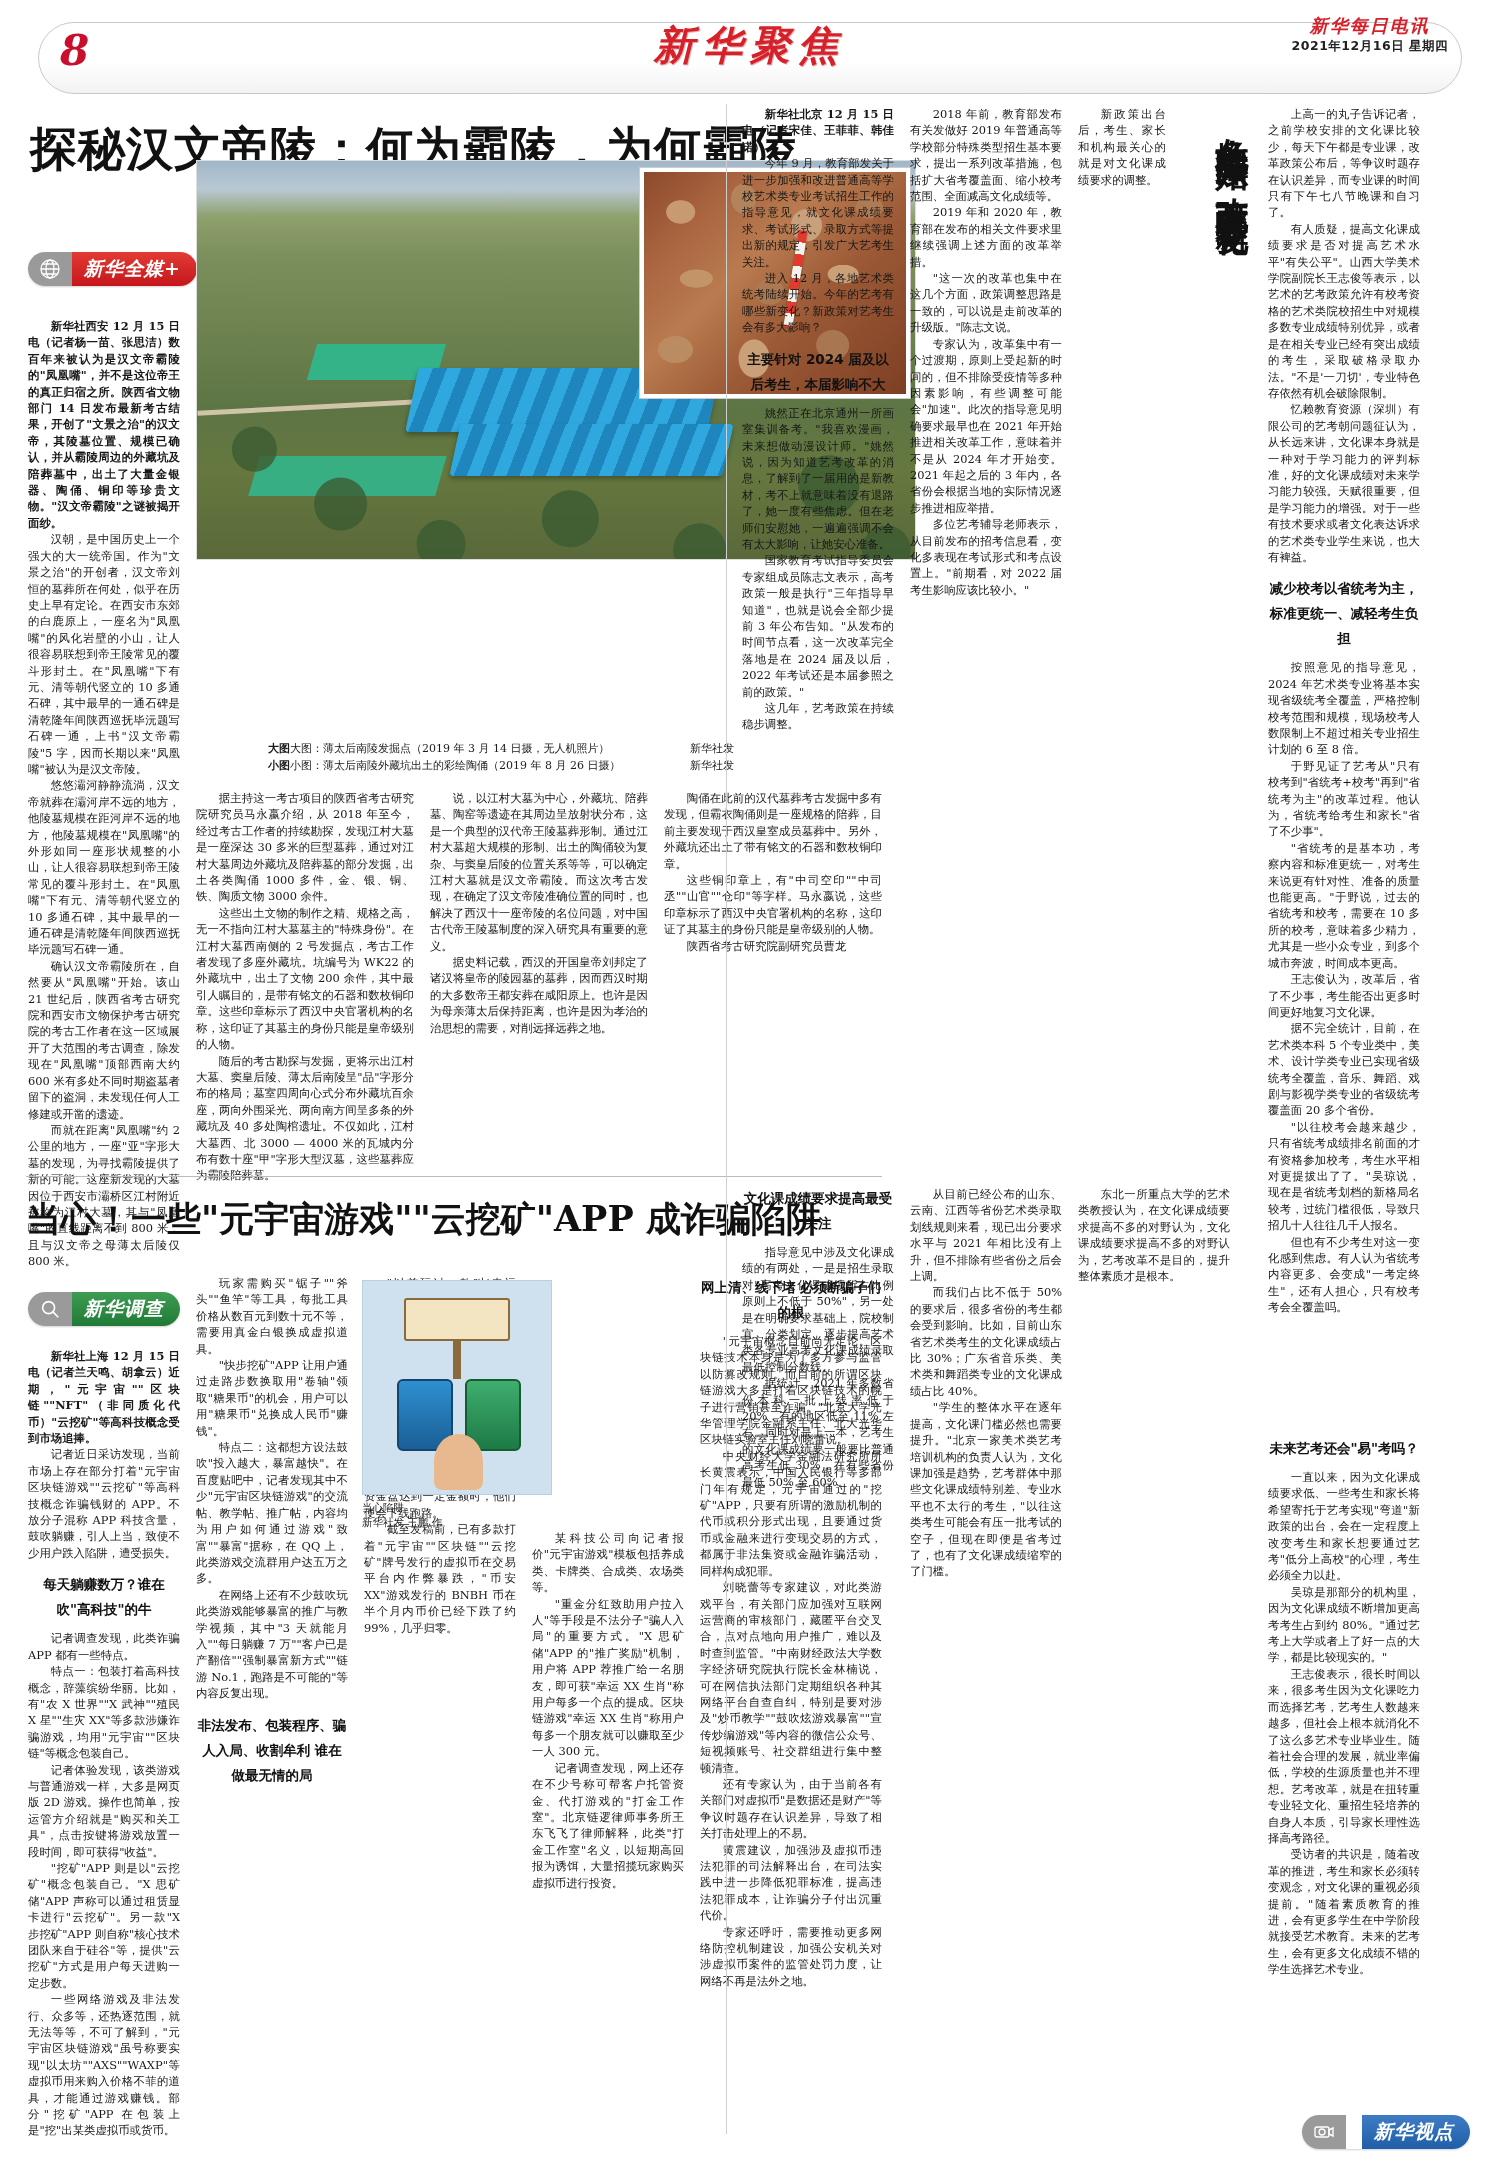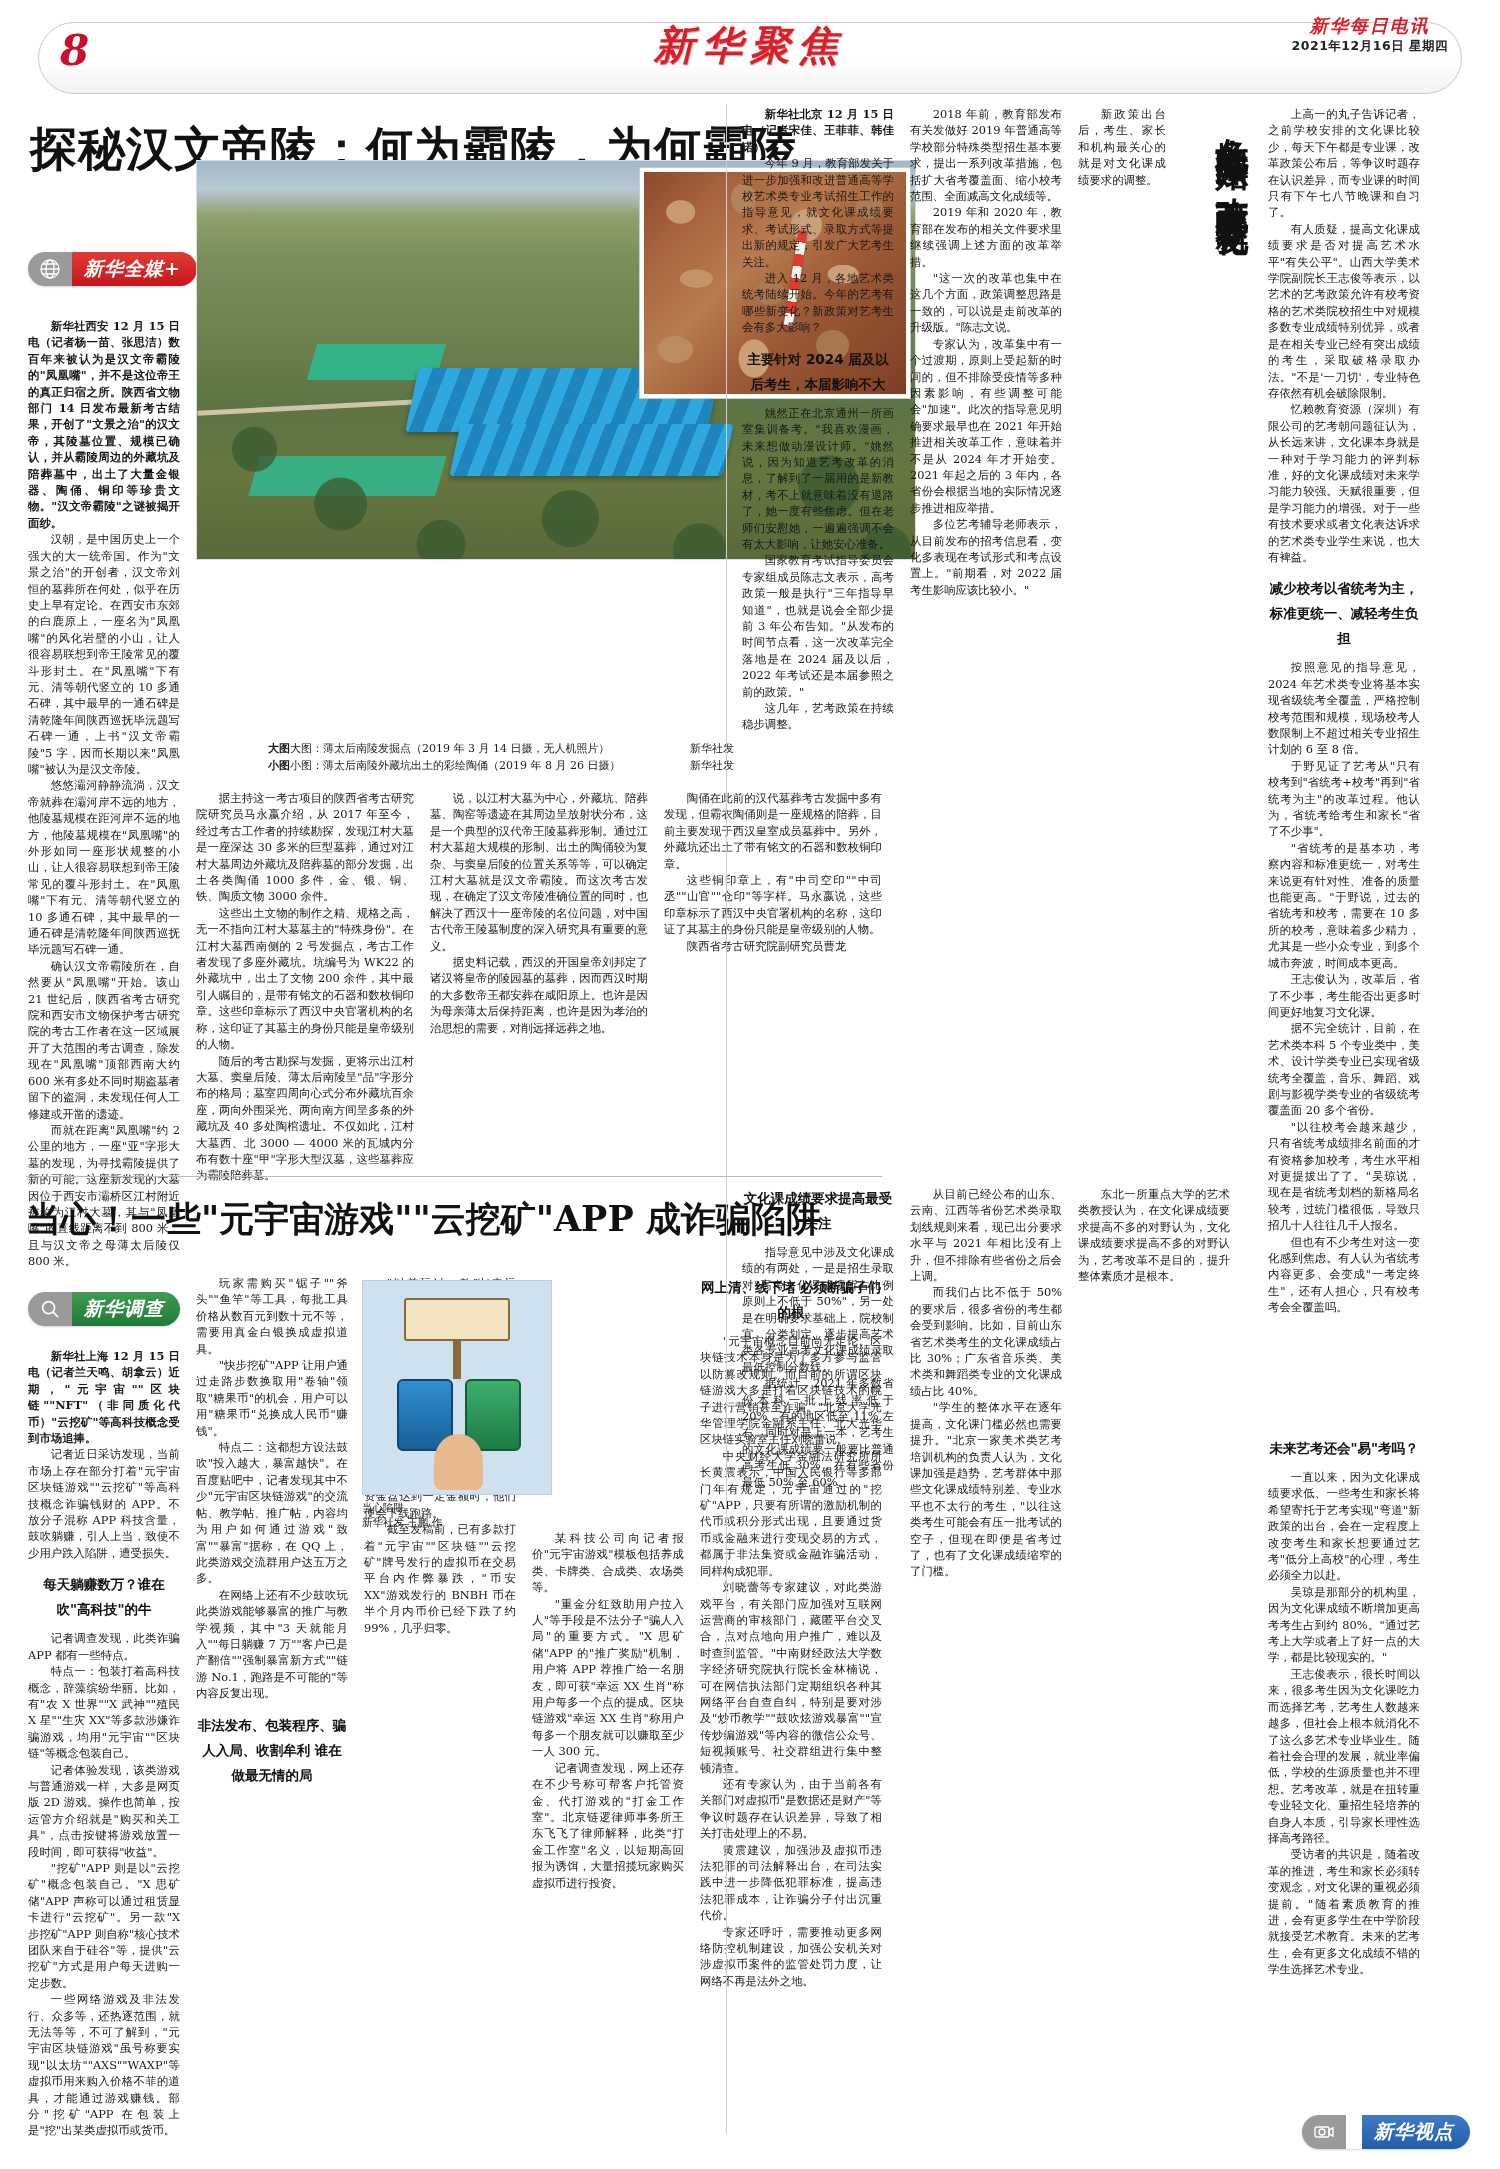--- a/index.html
+++ b/index.html
@@ -292,21 +292,21 @@
 
   <div class="a1-col1 body-text">
     <p class="lead-open">新华社西安 12 月 15 日电（记者杨一苗、张思洁）数百年来被认为是汉文帝霸陵的"凤凰嘴"，并不是这位帝王的真正归宿之所。陕西省文物部门 14 日发布最新考古结果，开创了"文景之治"的汉文帝，其陵墓位置、规模已确认，并从霸陵周边的外藏坑及陪葬墓中，出土了大量金银器、陶俑、铜印等珍贵文物。"汉文帝霸陵"之谜被揭开面纱。</p>
     <p>汉朝，是中国历史上一个强大的大一统帝国。作为"文景之治"的开创者，汉文帝刘恒的墓葬所在何处，似乎在历史上早有定论。在西安市东郊的白鹿原上，一座名为"凤凰嘴"的风化岩壁的小山，让人很容易联想到帝王陵常见的覆斗形封土。在"凤凰嘴"下有元、清等朝代竖立的 10 多通石碑，其中最早的一通石碑是清乾隆年间陕西巡抚毕沅题写石碑一通，上书"汉文帝霸陵"5 字，因而长期以来"凤凰嘴"被认为是汉文帝陵。</p>
     <p>悠悠灞河静静流淌，汉文帝就葬在灞河岸不远的地方，他陵墓规模在距河岸不远的地方，他陵墓规模在"凤凰嘴"的外形如同一座形状规整的小山，让人很容易联想到帝王陵常见的覆斗形封土。在"凤凰嘴"下有元、清等朝代竖立的 10 多通石碑，其中最早的一通石碑是清乾隆年间陕西巡抚毕沅题写石碑一通。</p>
     <p>确认汉文帝霸陵所在，自然要从"凤凰嘴"开始。该山 21 世纪后，陕西省考古研究院和西安市文物保护考古研究院的考古工作者在这一区域展开了大范围的考古调查，除发现在"凤凰嘴"顶部西南大约 600 米有多处不同时期盗墓者留下的盗洞，未发现任何人工修建或开凿的遗迹。</p>
     <p>而就在距离"凤凰嘴"约 2 公里的地方，一座"亚"字形大墓的发现，为寻找霸陵提供了新的可能。这座新发现的大墓因位于西安市灞桥区江村附近被称为江村大墓，其与"凤凰嘴"的直线距离不到 800 米，且与汉文帝之母薄太后陵仅 800 米。</p>
   </div>
 
   <div class="a1-col2 body-text">
-    <p>据主持这一考古项目的陕西省考古研究院研究员马永嬴介绍，从 2017 年至今，经过考古工作者的持续勘探，发现江村大墓是一座深达 30 多米的巨型墓葬，通过对江村大墓周边外藏坑及陪葬墓的部分发掘，出土各类陶俑 1000 多件，金、银、铜、铁、陶质文物 3000 余件。</p>
+    <p>据主持这一考古项目的陕西省考古研究院研究员马永嬴介绍，从 2018 年至今，经过考古工作者的持续勘探，发现江村大墓是一座深达 30 多米的巨型墓葬，通过对江村大墓周边外藏坑及陪葬墓的部分发掘，出土各类陶俑 1000 多件，金、银、铜、铁、陶质文物 3000 余件。</p>
     <p>这些出土文物的制作之精、规格之高，无一不指向江村大墓墓主的"特殊身份"。在江村大墓西南侧的 2 号发掘点，考古工作者发现了多座外藏坑。坑编号为 WK22 的外藏坑中，出土了文物 200 余件，其中最引人瞩目的，是带有铭文的石器和数枚铜印章。这些印章标示了西汉中央官署机构的名称，这印证了其墓主的身份只能是皇帝级别的人物。</p>
     <p>随后的考古勘探与发掘，更将示出江村大墓、窦皇后陵、薄太后南陵呈"品"字形分布的格局；墓室四周向心式分布外藏坑百余座，两向外围采光、两向南方间呈多条的外藏坑及 40 多处陶棺遗址。不仅如此，江村大墓西、北 3000 — 4000 米的瓦城内分布有数十座"甲"字形大型汉墓，这些墓葬应为霸陵陪葬墓。</p>
   </div>
 
   <div class="a1-col3 body-text">
     <p>说，以江村大墓为中心，外藏坑、陪葬墓、陶窑等遗迹在其周边呈放射状分布，这是一个典型的汉代帝王陵墓葬形制。通过江村大墓超大规模的形制、出土的陶俑较为复杂、与窦皇后陵的位置关系等等，可以确定江村大墓就是汉文帝霸陵。而这次考古发现，在确定了汉文帝陵准确位置的同时，也解决了西汉十一座帝陵的名位问题，对中国古代帝王陵墓制度的深入研究具有重要的意义。</p>
     <p>据史料记载，西汉的开国皇帝刘邦定了诸汉将皇帝的陵园墓的墓葬，因而西汉时期的大多数帝王都安葬在咸阳原上。也许是因为母亲薄太后保持距离，也许是因为孝治的治思想的需要，对削远择远葬之地。</p>
   </div>
 
   <div class="a1-col4 body-text">

